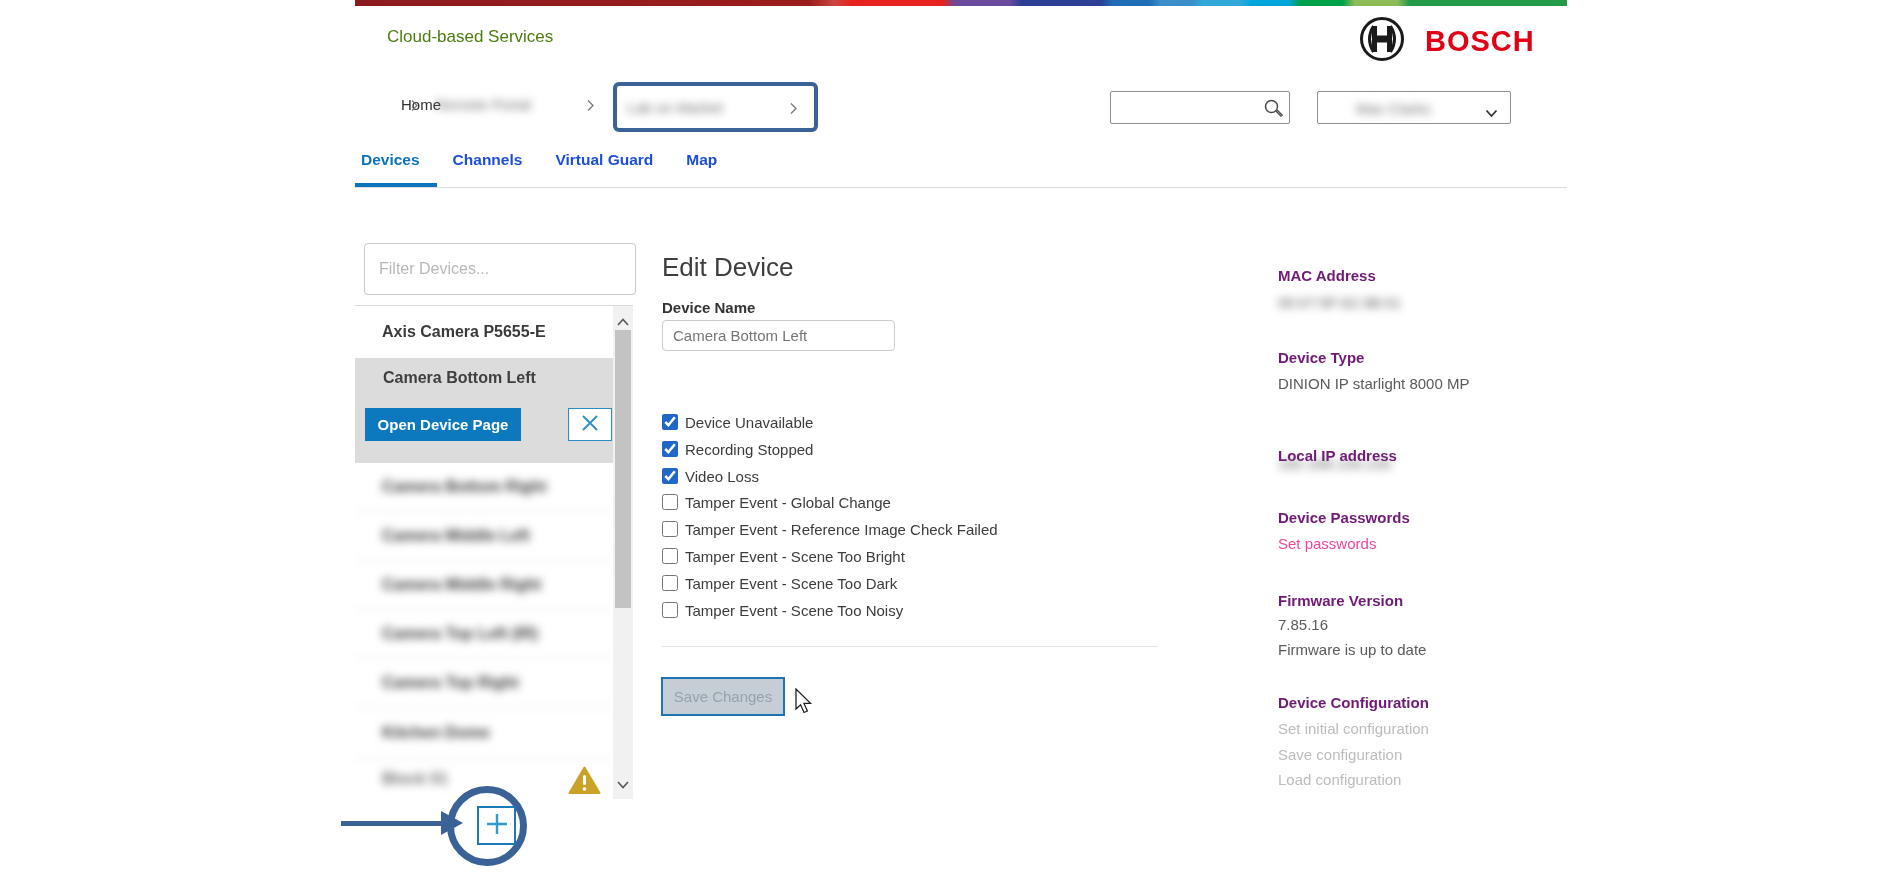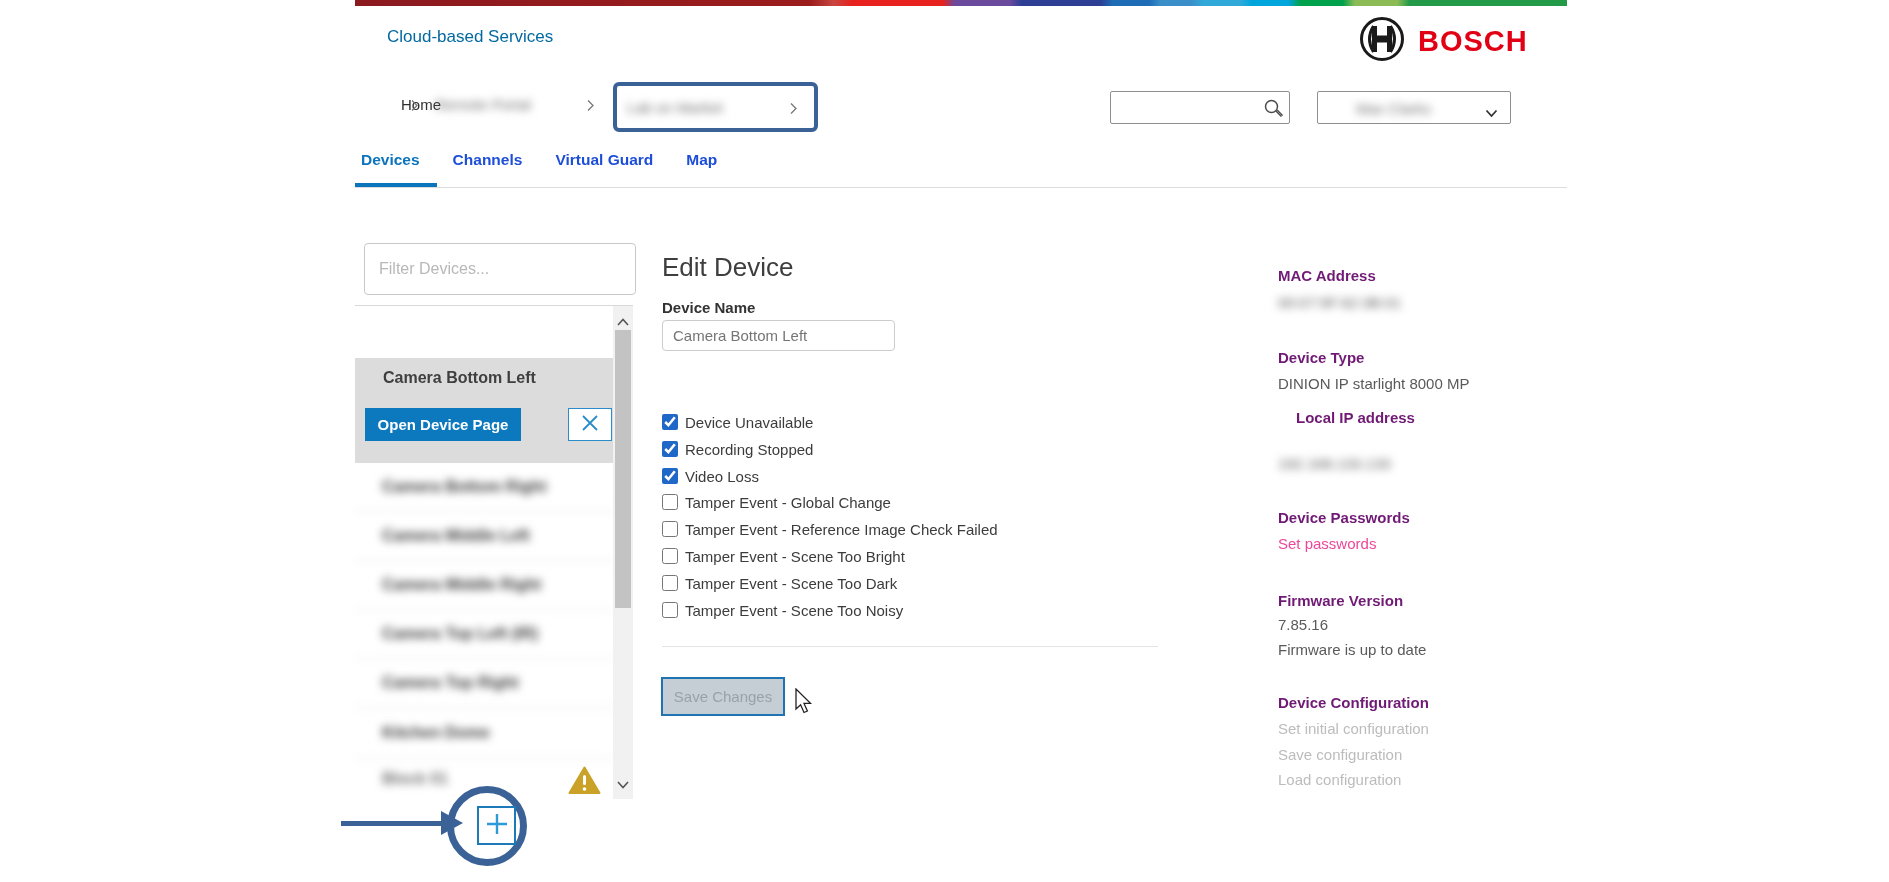--- a/index.html
+++ b/index.html
@@ -10,23 +10,23 @@
   
   .supergraphic { left:355px; top:0; width:1212px; height:6px;
     background:linear-gradient(to right,
       #8b1a1f 0%, #9b1c1c 37.5%, #c94540 39.5%, #e6211e 41%, #e6211e 48.5%,
       #6a4a9d 49.5%, #6a4a9d 54%, #2c3f94 55%, #2c3f94 61.5%,
       #1e6cb5 62.5%, #1e6cb5 65.5%, #3a8fc8 66.5%, #3a8fc8 69%,
       #31a9d8 70%, #31a9d8 73%, #00a5dc 74%, #00a5dc 77%,
       #00a14b 78%, #00a14b 81.5%, #8cbb56 82.5%, #8cbb56 86%,
       #239a48 87%, #239a48 100%); }
 
-  .app-title { left:387px; top:27px; font-size:17px; color:#0369a1; }
-
-  .brand { left:1358px; top:15px; display:flex; align-items:center; gap:12px; }
+  .app-title { left:387px; top:27px; font-size:17px; color:#4d7c0f; }
+
+  .brand { left:1358px; top:15px; display:flex; align-items:center; gap:19px; }
   .brand-text { font-size:29px; font-weight:800; color:#e20015; letter-spacing:1px; }
 
   
   .crumb { font-size:15px; color:#2f2f2f; }
   .blur { filter:blur(4px); color:#6f6f6f; }
   .crumb-sep { display:inline-block; }
   .annotation-box { left:613px; top:82px; width:205px; height:50px; border:4px solid #3b6296; border-radius:6px; }
 
   .search-box { left:1110px; top:91px; width:180px; height:33px; border:1px solid #8f8f8f; border-radius:2px; background:#fff; }
   .search-box input { position:absolute; left:6px; top:1px; width:145px; height:29px; border:none; outline:none; font-size:14px; }
@@ -156,20 +156,21 @@
     <span class="tab">Channels</span>
     <span class="tab">Virtual Guard</span>
     <span class="tab">Map</span>
   </div>
   <div class="abs tab-underline"></div>
   <div class="abs tab-line"></div>
 
   <input class="abs filter-input" placeholder="Filter Devices..." style="">
 
   <div class="abs dev-list">
+    <div class="dev-row first">Axis Camera P5655-E</div>
 
     <div class="dev-selected">
       <span class="sel-label">Camera Bottom Left</span>
       <button class="open-dev-btn">Open Device Page</button>
       <button class="close-dev-btn">
         <span>
           <svg width="20" height="20" viewBox="0 0 20 20">
               <path d="M3 3 L17 17 M17 3 L3 17" stroke="#2a8cc9" stroke-width="1.8" fill="none"></path>
             </svg>
         </span>
@@ -267,21 +268,21 @@
       <path d="M1 1 L1 21 L5.6 16.8 L9 24.5 L12.4 23 L9 15.4 L15.5 15.4 Z" fill="#fff" stroke="#222" stroke-width="1.3"></path>
     </svg>
   </span>
 
   <div class="abs dp detail-label" style="top:267px;">MAC Address</div>
   <div class="abs dp detail-value blur" style="top:294px;">00:07:5F:62:3B:01</div>
 
   <div class="abs dp detail-label" style="top:349px;">Device Type</div>
   <div class="abs dp detail-value" style="top:375px;">DINION IP starlight 8000 MP</div>
 
-  <div class="abs dp detail-label" style="top:409px;margin-left:18px;">Local IP address</div>
+  <div class="abs dp detail-label" style="top:447px;">Local IP address</div>
   <div class="abs dp detail-value blur" style="top:455px;">192.168.133.133</div>
 
   <div class="abs dp detail-label" style="top:509px;">Device Passwords</div>
   <a class="abs dp detail-link" style="top:535px;">Set passwords</a>
 
   <div class="abs dp detail-label" style="top:592px;">Firmware Version</div>
   <div class="abs dp detail-value" style="top:616px;">7.85.16</div>
   <div class="abs dp detail-value" style="top:641px;">Firmware is up to date</div>
 
   <div class="abs dp detail-label" style="top:694px;">Device Configuration</div>

